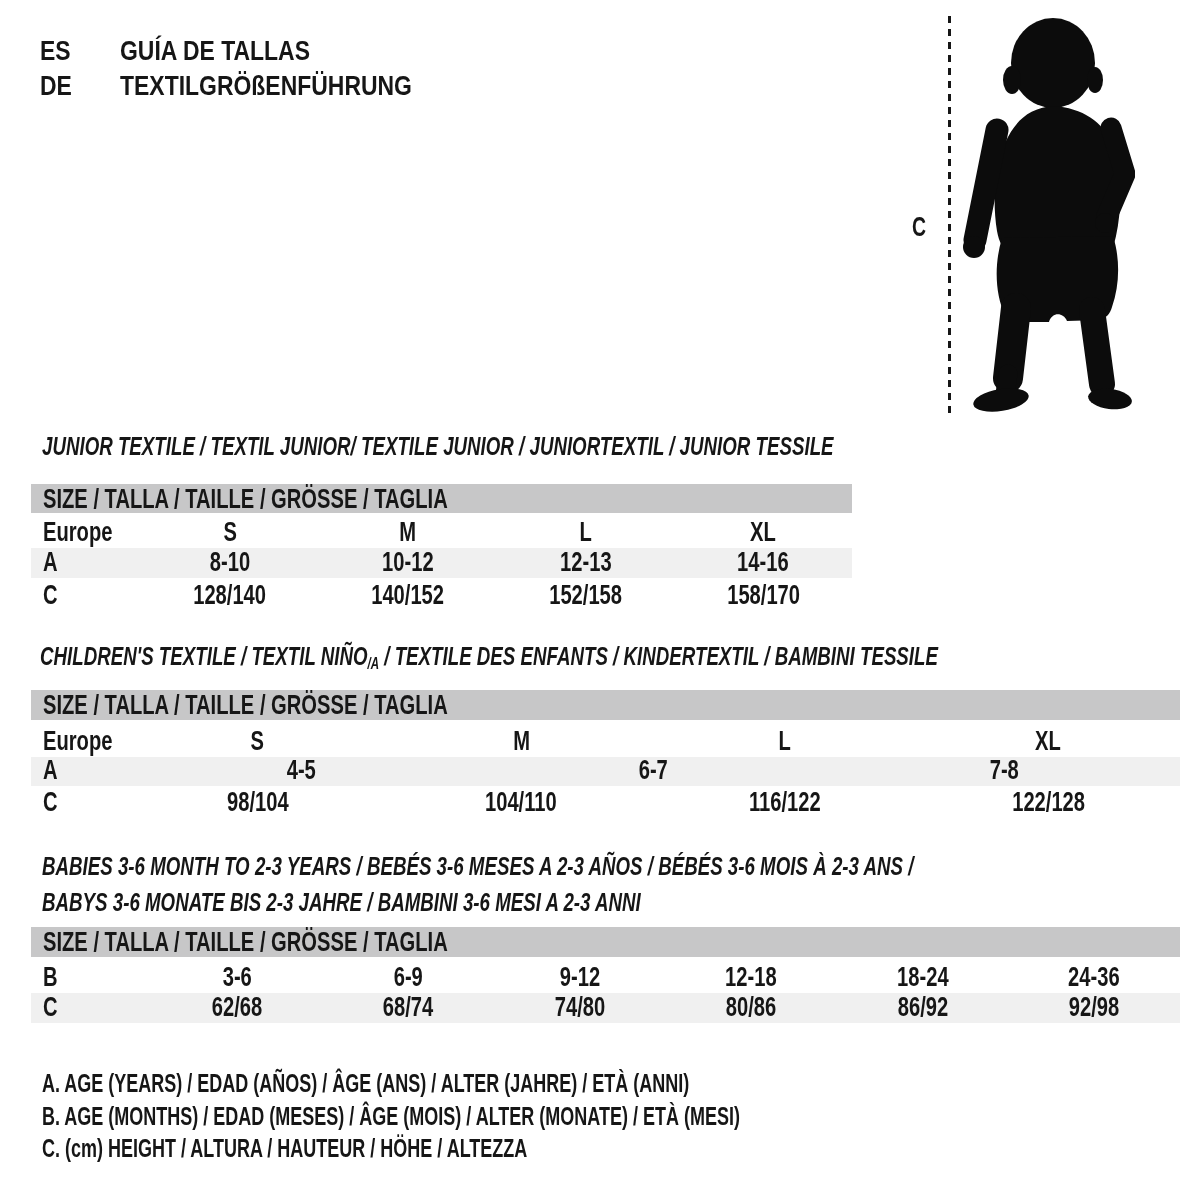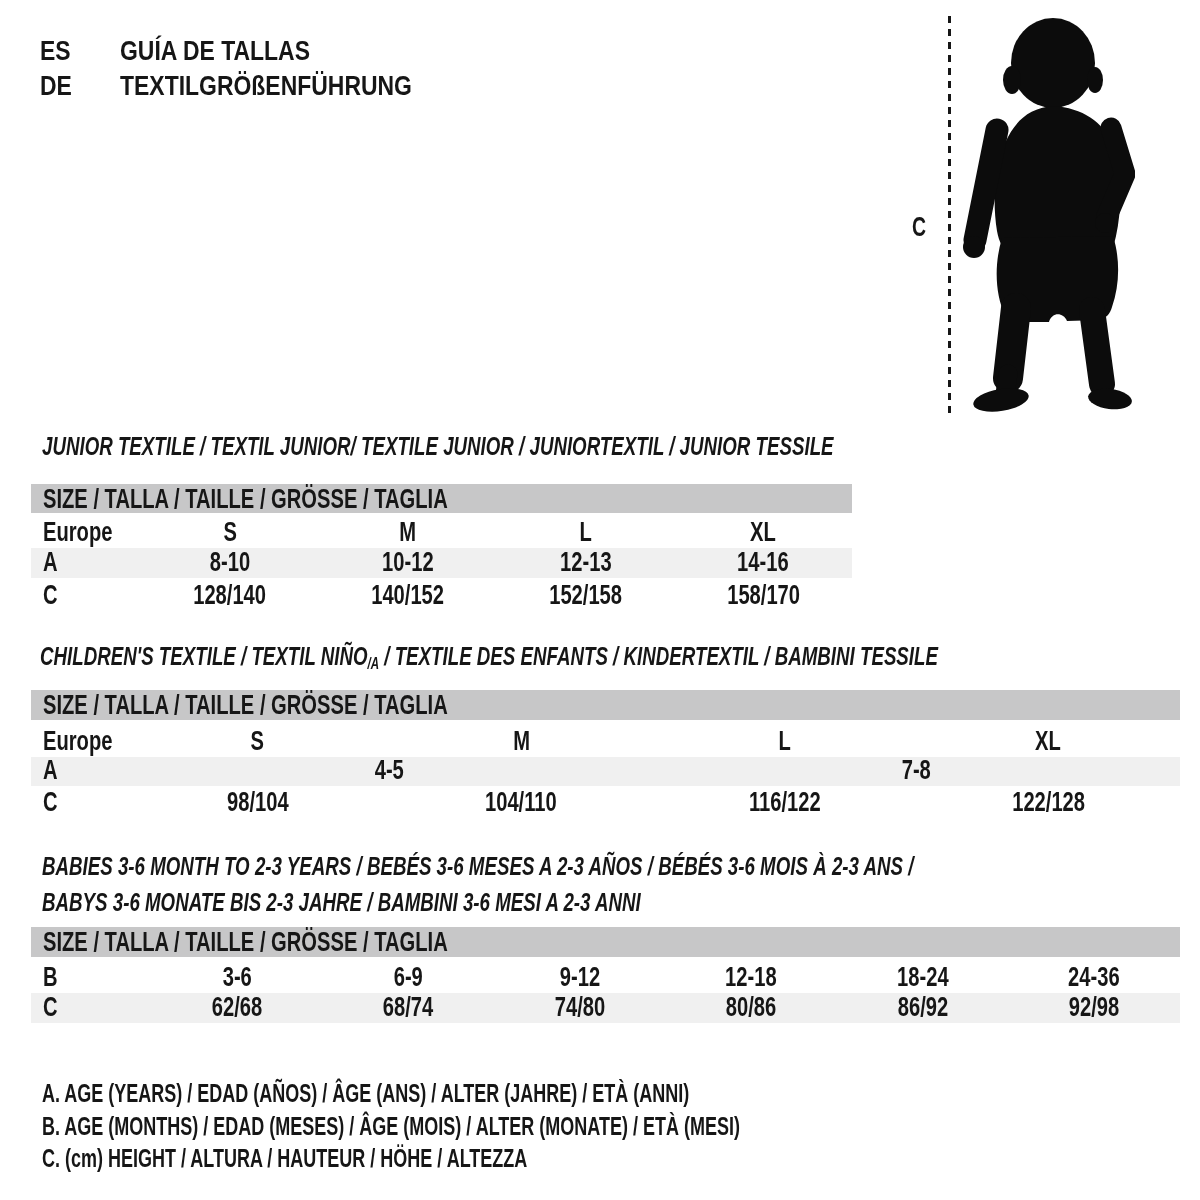--- a/index.html
+++ b/index.html
@@ -16,21 +16,21 @@
 
   
   .langs{font-size:27px;line-height:35px;}
   .hrow{display:flex;}
   .hcode{flex:0 0 80px;width:80px;}
 
   
   .sec-title{font-size:26px;line-height:30px;font-style:italic;}
   .two-line{line-height:35.5px;}
   .subsc{font-size:16px;position:relative;top:4px;}
-  .legend{font-size:25px;line-height:32.5px;margin-top:10px;}
+  .legend{font-size:25px;line-height:32.5px;}
 
   
   .tbl{font-size:28px;}
   .band{background:#c7c7c8;display:flex;align-items:center;padding-left:12px;box-sizing:border-box;}
   .row{display:flex;align-items:flex-end;}
   .shade{background:#f0f0f0;}
   .lab{padding-left:12px;box-sizing:border-box;display:flex;align-items:center;}
   .cell{flex:1;text-align:center;}
 
   
@@ -129,20 +129,21 @@
       <div class="cell"><span class="t tc">S</span></div>
       <div class="cell"><span class="t tc">M</span></div>
       <div class="cell"><span class="t tc">L</span></div>
       <div class="cell"><span class="t tc">XL</span></div>
     </div>
     <div class="row shade" style="height:29px;">
       <div class="lab" style="width:95px;">
           <span class="t">A</span>
         </div>
       <div class="cell"><span class="t tc">4-5</span></div>
+      <div class="cell"><span class="t tc">6-7</span></div>
       <div class="cell"><span class="t tc">7-8</span></div>
     </div>
     <div class="row" style="height:32px;">
       <div class="lab" style="width:95px;">
           <span class="t">C</span>
         </div>
       <div class="cell"><span class="t tc">98/104</span></div>
       <div class="cell"><span class="t tc">104/110</span></div>
       <div class="cell"><span class="t tc">116/122</span></div>
       <div class="cell"><span class="t tc">122/128</span></div>

